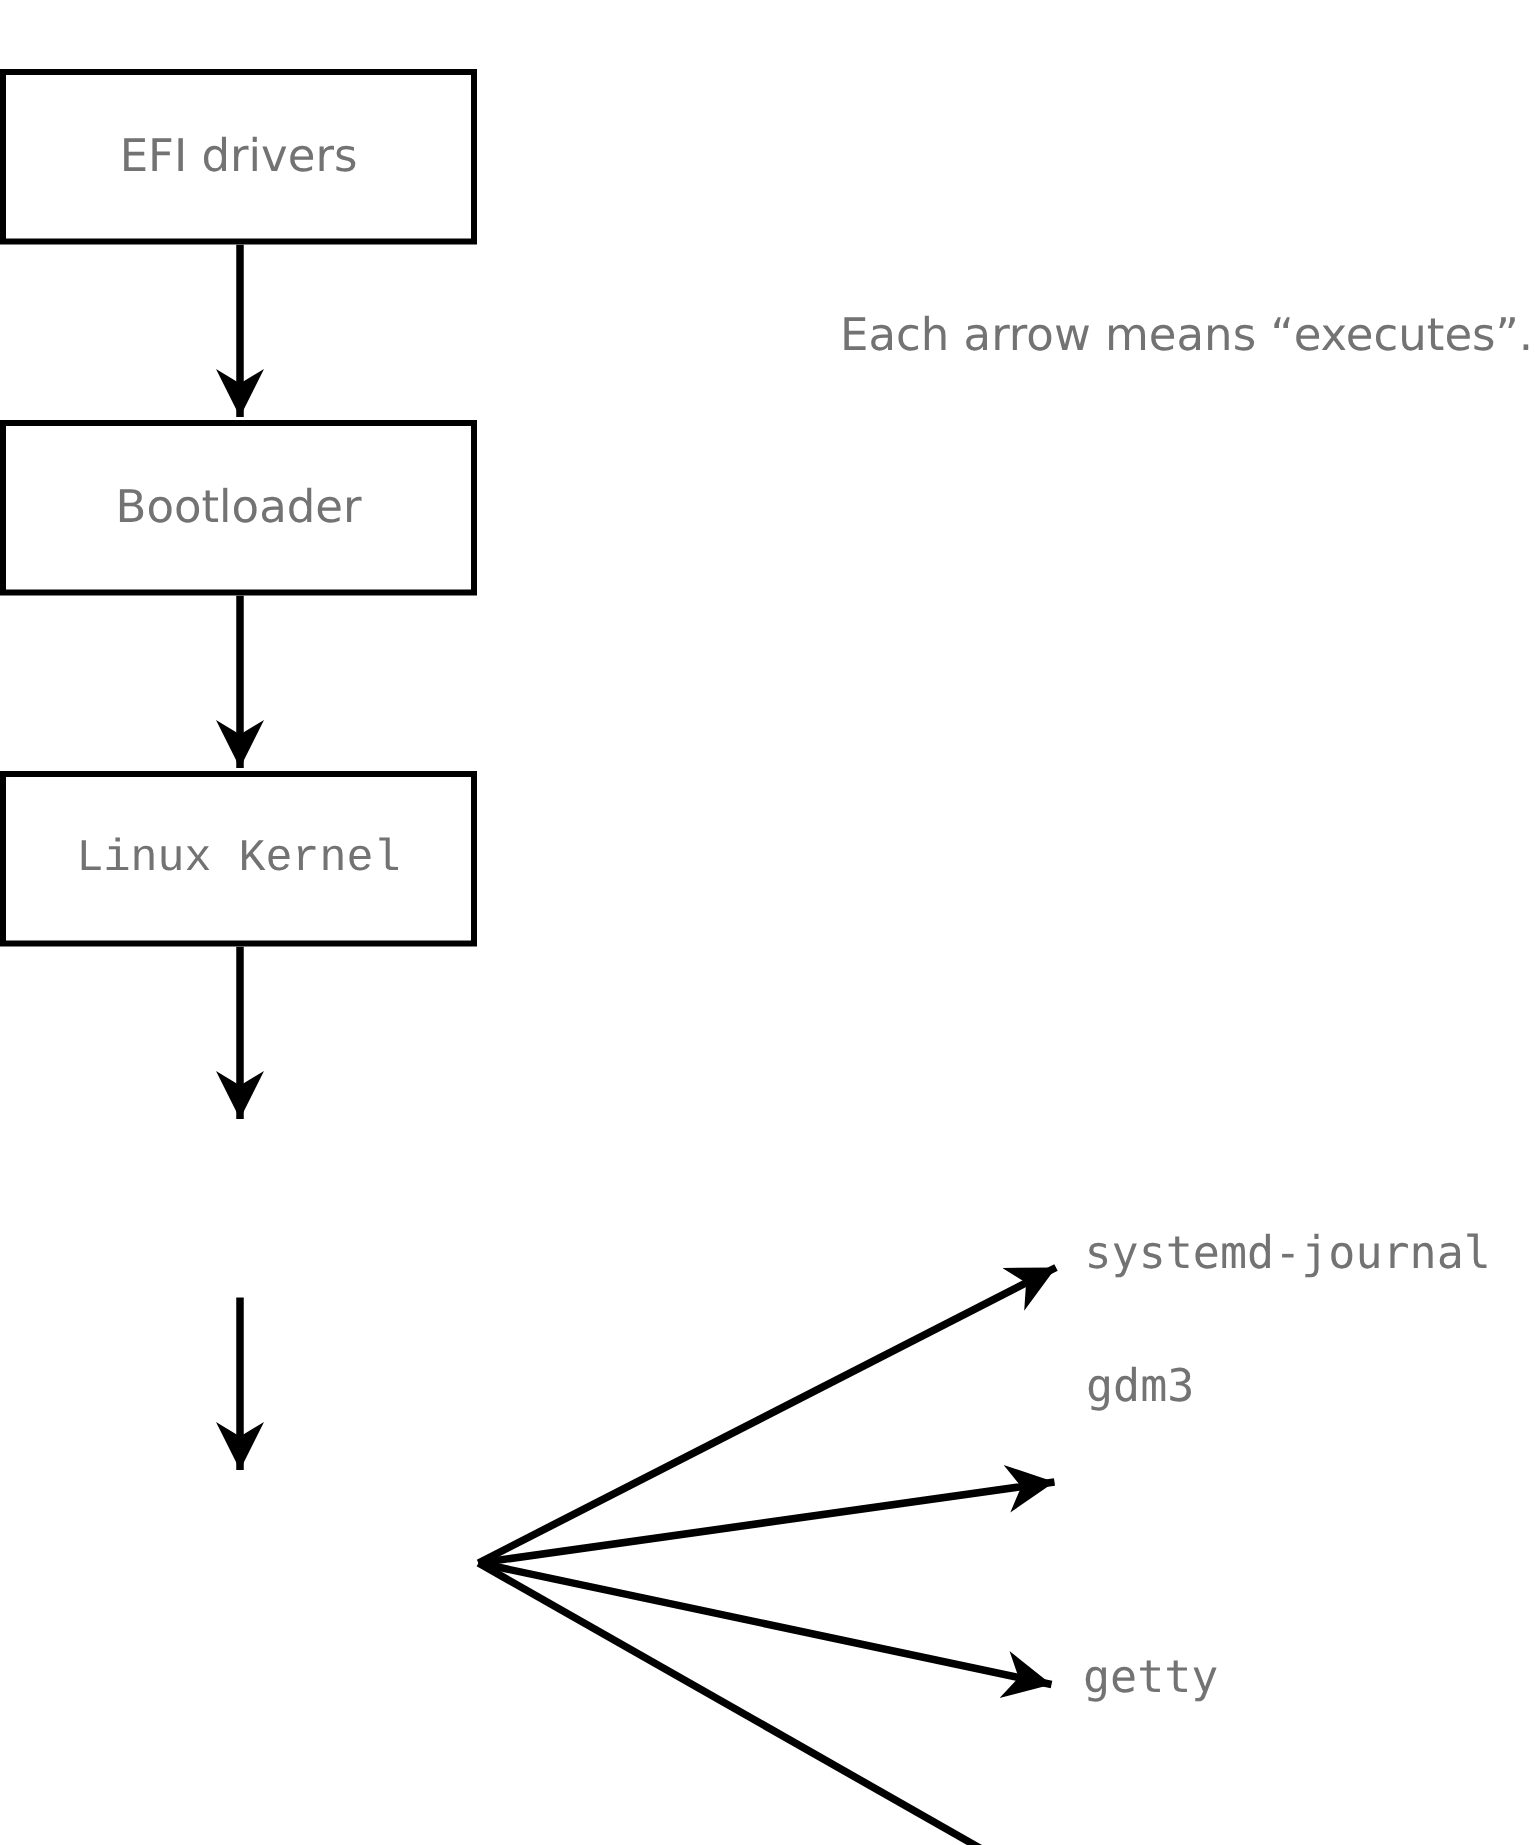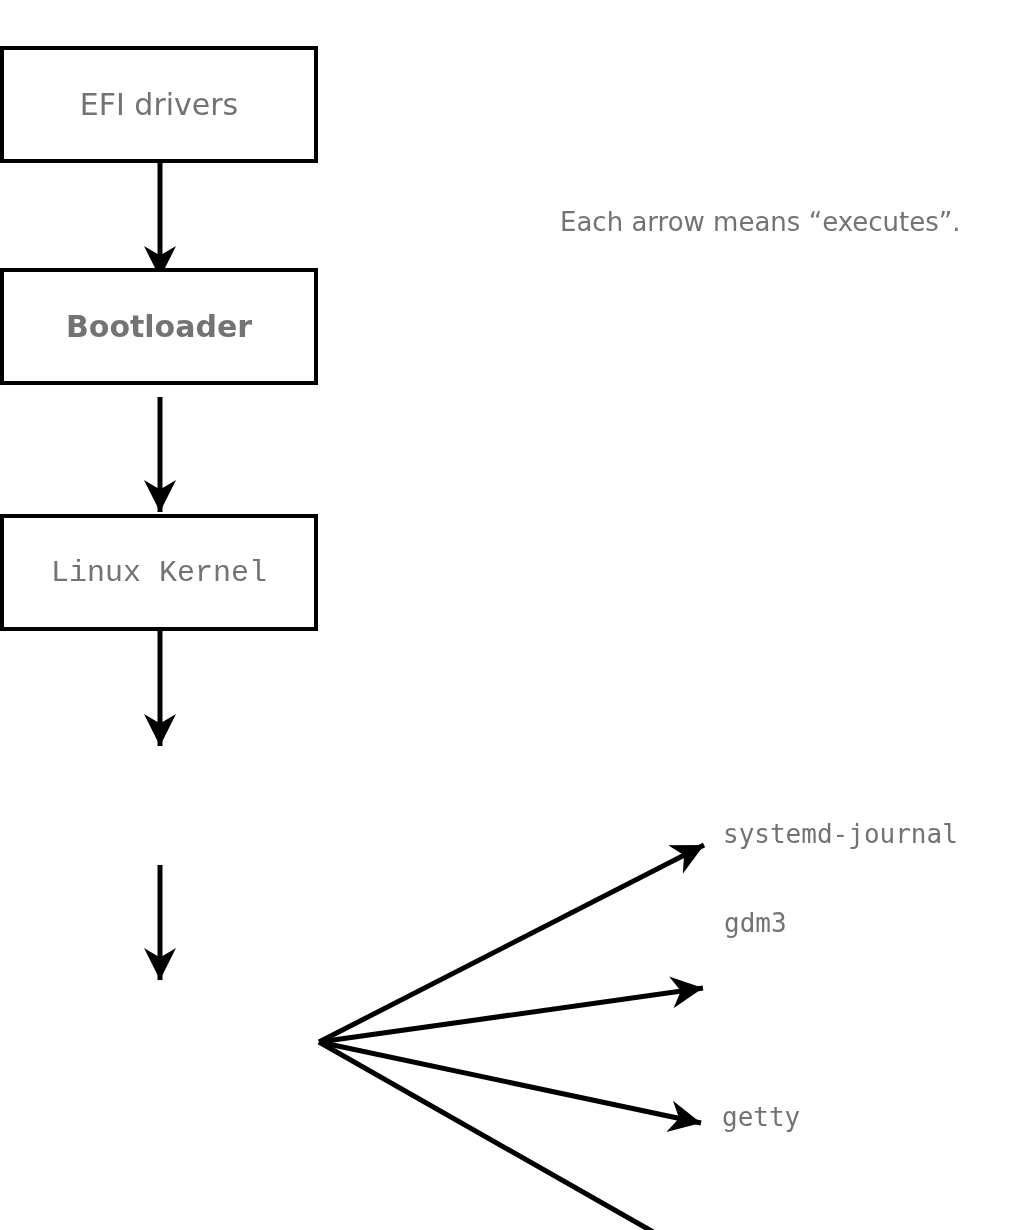--- a/index.html
+++ b/index.html
@@ -26,55 +26,55 @@
     border: 4px solid #000000;
     background: #ffffff;
     display: flex;
     align-items: center;
     justify-content: center;
     font-size: 30px;
     line-height: 1.2;
     white-space: nowrap;
   }
   #box-efi        { top: 2px; }
-  #box-bootloader { top: 224px; font-weight: bold; }
+  #box-bootloader { top: 236px; }
   #box-kernel     { top: 470px; font-family: Liberation Mono, monospace; }
   #box-initramfs  { top: 704px; }
   #box-systemd    { top: 938px; }
 
   #arrow-layer {
     position: absolute;
     left: 0;
     top: 0;
     width: 1023px;
     height: 1230px;
     pointer-events: none;
   }
   #arrow-layer line {
     stroke: #000000;
     stroke-width: 5;
   }
 
   .proc-label {
     position: absolute;
     font-family: "DejaVu Sans Mono", "Liberation Mono", monospace;
-    font-size: 26px;
+    font-size: 30px;
     line-height: 1;
     white-space: nowrap;
   }
   #label-journal { left: 723px; top: 777px; }
   #label-gdm3    { left: 724px; top: 866px; }
   #label-getty   { left: 722px; top: 1060px; }
   #label-sshd    { left: 715px; top: 1197px; font-weight: bold; }
 
   #caption {
     position: absolute;
     left: 560px;
     top: 165px;
-    font-size: 26px;
+    font-size: 30px;
     line-height: 1;
     white-space: nowrap;
   }
 </style>
 </head>
 <body>
 
 <div id="canvas">
 
   <svg id="arrow-layer" viewBox="0 0 1023 1230" xmlns="http://www.w3.org/2000/svg">

